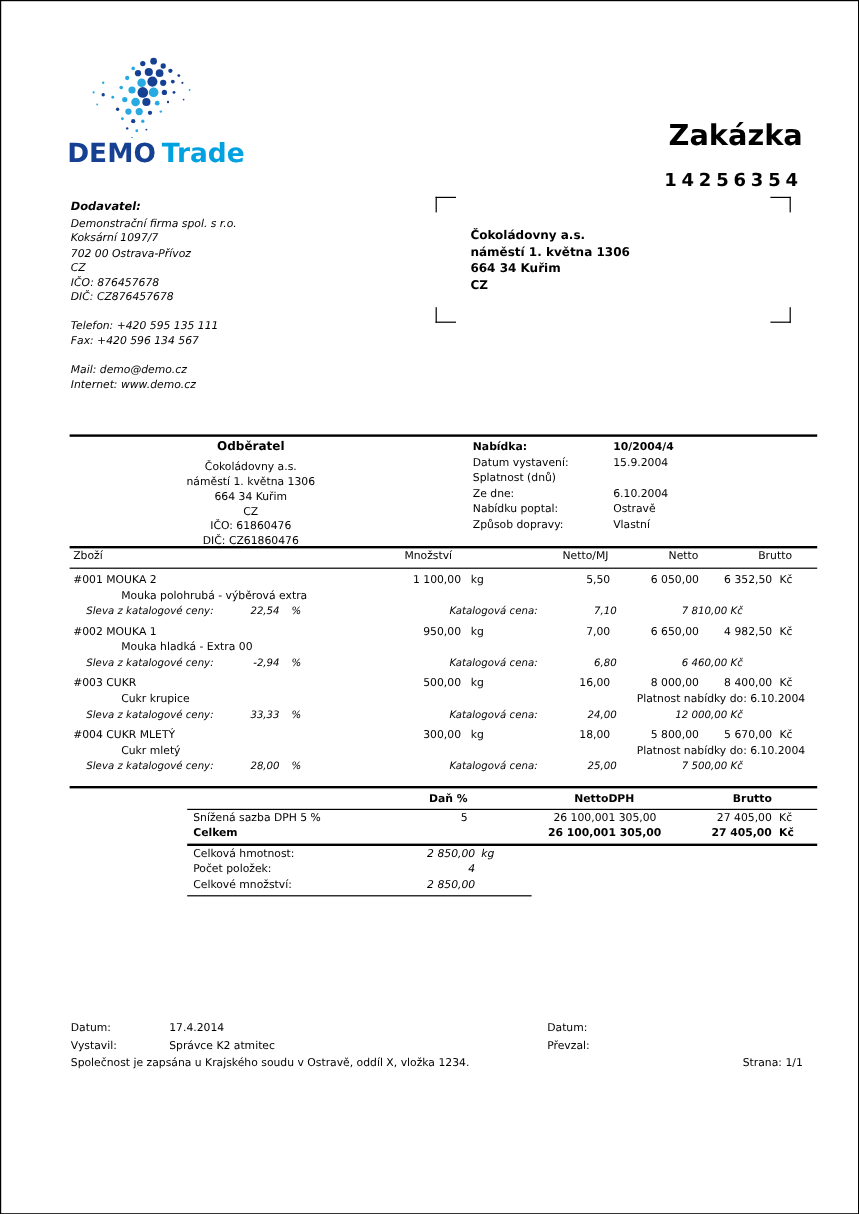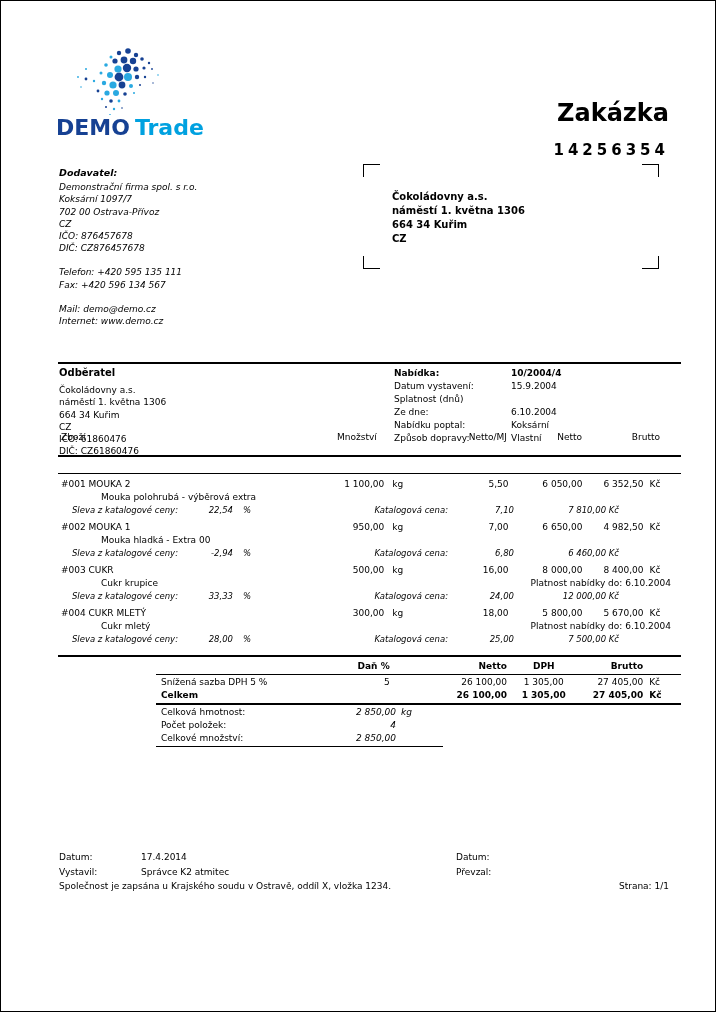--- a/index.html
+++ b/index.html
@@ -25,29 +25,29 @@
   .cmark.bl{left:0;bottom:0;border-left:1px solid #000;border-bottom:1px solid #000;}
   .cmark.br{right:0;bottom:0;border-right:1px solid #000;border-bottom:1px solid #000;}
   .addr-text{position:absolute;left:29px;top:26px;font-size:10px;font-weight:bold;line-height:14px;}
   
   .supplier{position:absolute;left:58px;top:166px;width:280px;line-height:12.2px;font-style:italic;}
   .supplier .hd{font-weight:bold;font-size:9.5px;margin-bottom:2px;}
   .gap{height:12px;}
   
   .rule{position:absolute;left:57px;width:623px;background:#000;}
   
-  .customer{position:absolute;left:58px;top:366px;width:300px;line-height:12.2px;}
+  .customer{position:absolute;left:58px;top:366px;width:300px;line-height:12.2px;text-align:center;}
   .customer .hd{font-weight:bold;font-size:10px;margin-bottom:5px;}
   .offer{position:absolute;left:393px;top:366px;width:287px;}
   .o-row{display:flex;height:13px;line-height:13px;}
   .o-label{width:117px;}
   .o-val{flex:1;}
   .o-bold{font-weight:bold;}
   
-  .thead{position:absolute;left:57px;top:430px;width:623px;display:flex;height:13px;line-height:13px;}
+  .thead{position:absolute;left:57px;top:457px;width:623px;display:flex;height:13px;line-height:13px;}
   .h-goods{width:276px;padding-left:3px;}
   .h-qty{width:62px;}
   .h-pmj{width:108px;text-align:right;}
   .h-net{width:75px;text-align:right;}
   .h-bru{width:78px;text-align:right;}
   .items{position:absolute;left:57px;top:477px;width:623px;}
   .item{margin-bottom:4px;}
   .irow{display:flex;height:13px;line-height:13px;}
   .c-name{width:223px;padding-left:3px;}
   .c-qty{width:105px;text-align:right;}
@@ -64,21 +64,21 @@
   .d-pct{width:23px;padding-left:10px;}
   .d-cat{width:182px;text-align:right;}
   .d-price{width:66px;text-align:right;}
   .d-total{width:105px;text-align:right;}
   
   .totals{position:absolute;left:155px;top:659px;width:525px;}
   .t-row{display:flex;height:13px;line-height:13px;}
   .t-label{width:175px;padding-left:5px;}
   .t-tax{width:55px;text-align:right;}
   .t-net{width:118px;text-align:right;}
-  .t-dph{width:74px;text-align:center;}
+  .t-dph{width:74px;text-align:left;}
   .t-bru{width:63px;text-align:right;}
   .t-cur{width:32px;padding-left:6px;}
   .t-bold{font-weight:bold;}
   .t-line{height:1px;background:#000;margin:1px 0;}
   .t-line2{height:2px;background:#000;margin:1px 0;}
   .s-row{display:flex;height:13px;line-height:13px;}
   .s-label{width:125px;padding-left:5px;}
   .s-val{width:110px;text-align:right;font-style:italic;}
   .s-unit{padding-left:5px;font-style:italic;}
   .s-line{width:287px;height:1px;background:#000;margin-top:1px;}
@@ -210,21 +210,21 @@
     <div class="o-row">
         <span class="o-label">Splatnost (dnů)</span>
         <span class="o-val"></span>
       </div>
     <div class="o-row">
         <span class="o-label">Ze dne:</span>
         <span class="o-val">6.10.2004</span>
       </div>
     <div class="o-row">
         <span class="o-label">Nabídku poptal:</span>
-        <span class="o-val">Koksární</span>
+        <span class="o-val">Ostravě</span>
       </div>
     <div class="o-row">
         <span class="o-label">Způsob dopravy:</span>
         <span class="o-val">Vlastní</span>
       </div>
   </div>
 
   <div class="thead">
     <span class="h-goods">Zboží</span>
     <span class="h-qty">Množství</span>

